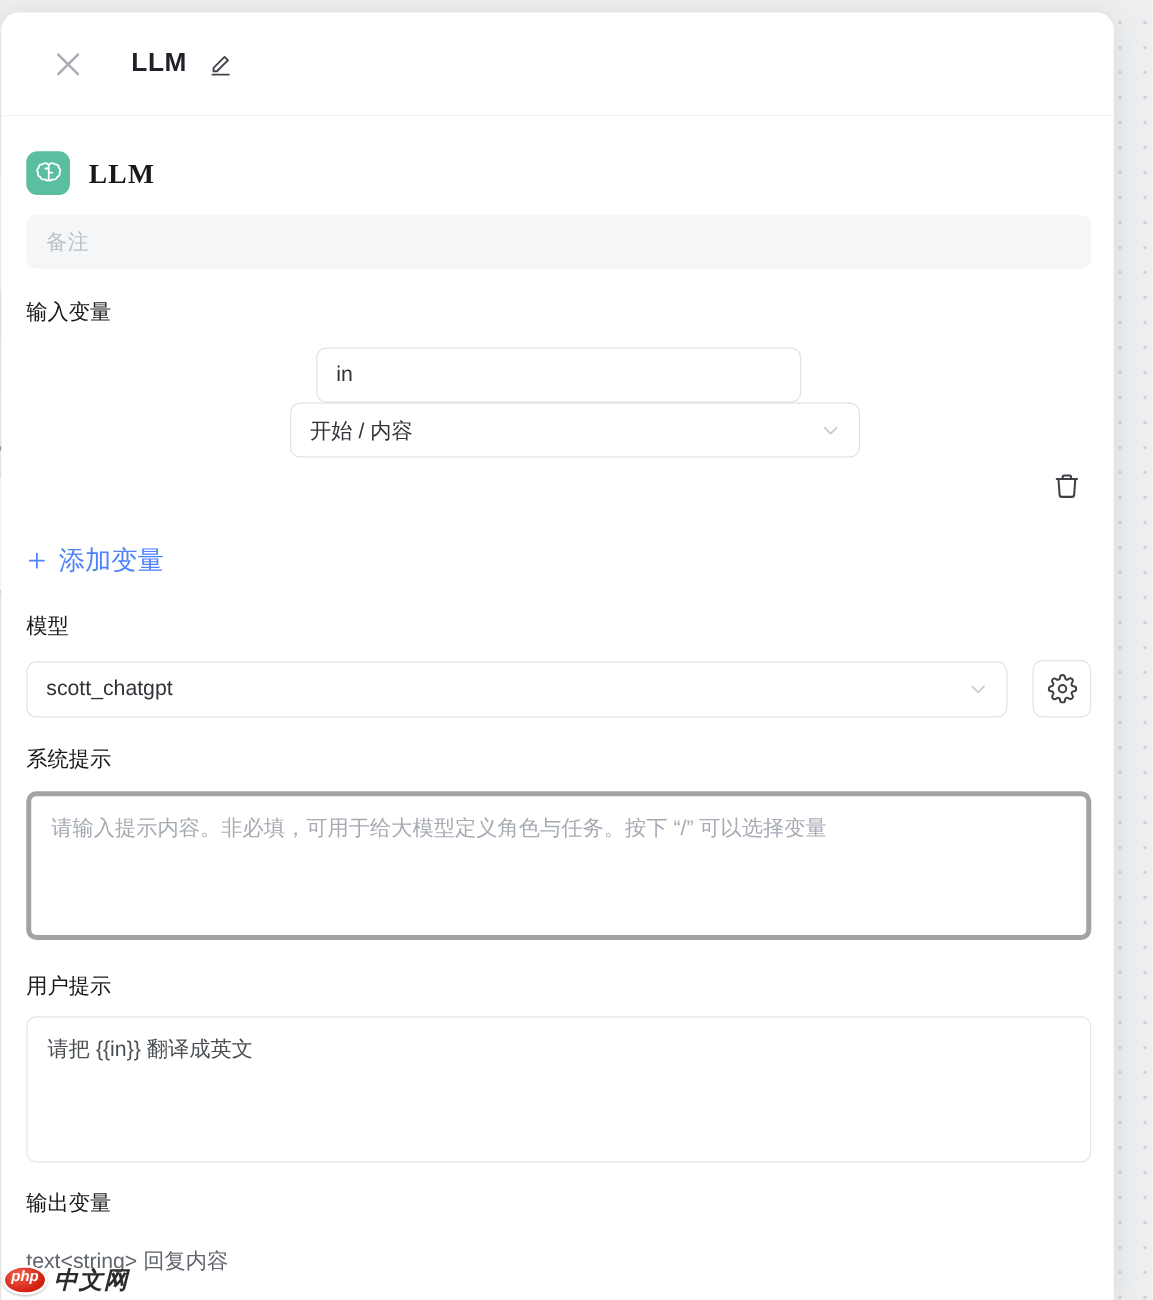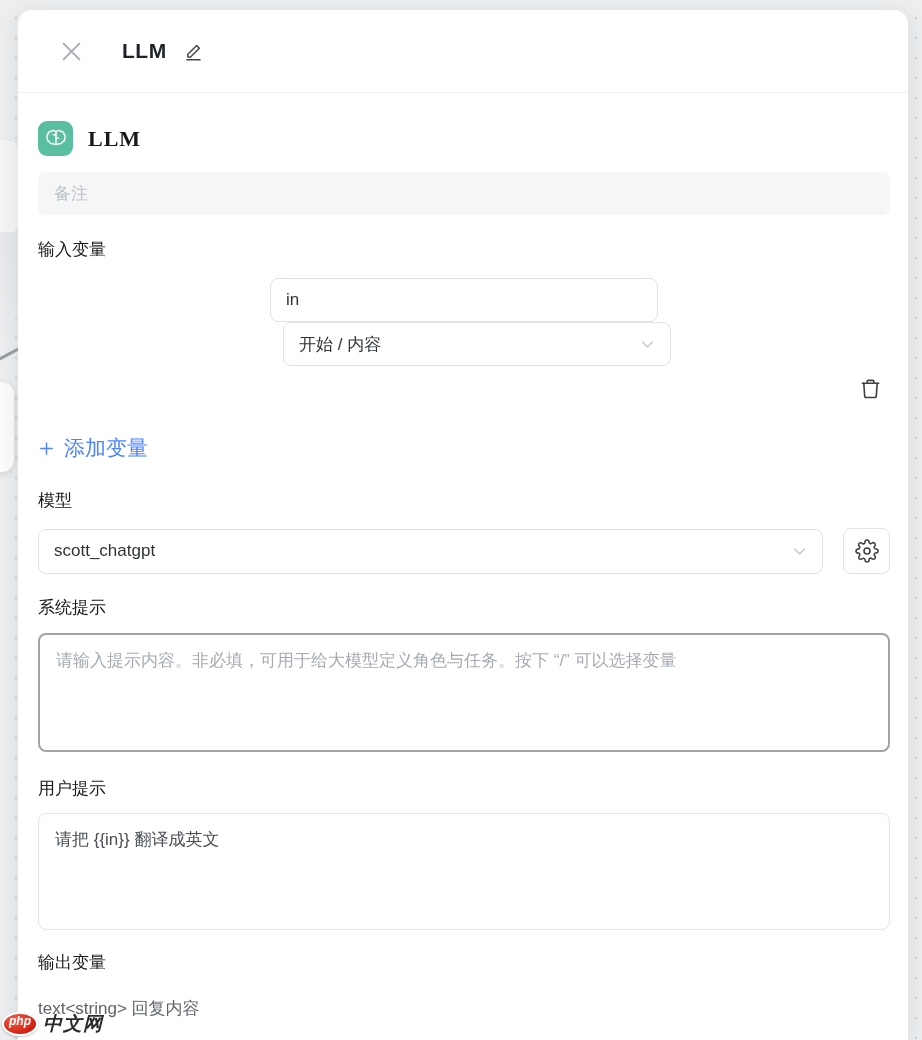--- a/index.html
+++ b/index.html
@@ -13,21 +13,21 @@
     position:relative;
     color:#1f2329;
   }
   
   .bg-card1 { position:absolute; left:-14px; top:140px; width:32px; height:94px; background:#f4f5f7; border-radius:10px; box-shadow:0 2px 6px rgba(0,0,0,.06); }
   .bg-grad  { position:absolute; left:0; top:232px; width:18px; height:110px; background:linear-gradient(#e6e8eb, rgba(236,238,240,0)); }
   .bg-line  { position:absolute; left:-8px; top:352px; width:36px; height:3px; background:#979da4; transform:rotate(-28deg); border-radius:2px; }
   .bg-card2 { position:absolute; left:-16px; top:382px; width:30px; height:90px; background:#fbfcfd; border-radius:12px; box-shadow:0 2px 7px rgba(0,0,0,.13); }
 
   .panel {
-    position:absolute; left:18px; top:10px; width:890px; height:1030px;
+    position:absolute; left:1px; top:10px; width:890px; height:1030px;
     background:#fff; border-radius:14px 14px 0 0;
     box-shadow:0 4px 22px rgba(31,35,41,.10);
   }
   .panel-header {
     height:83px; display:flex; align-items:center;
     padding-left:40px; border-bottom:1px solid #eff1f3;
   }
   .icon-btn { display:inline-flex; align-items:center; justify-content:center; cursor:pointer; background:none; border:none; }
   .close-btn svg { width:27px; height:27px; stroke:#a9adb3; }
   .panel-title { font-size:21px; font-weight:bold; color:#1f2329; margin-left:37px; letter-spacing:.5px; }
@@ -64,37 +64,37 @@
     padding:0 15px; font-size:17px; color:#2f3338; font-family:inherit; outline:none;
   }
   .var-name-input { width:388px; }
   .selectbox {
     height:44px; border:1px solid #dfe2e6; border-radius:8px; background:#fff;
     display:flex; align-items:center; padding:0 13px 0 15px;
     font-size:17px; color:#2f3338; cursor:pointer;
   }
   .selectbox .sel-text { flex:1 1 auto; white-space:nowrap; overflow:hidden; }
   .selectbox svg { width:19px; height:19px; stroke:#c8ccd1; flex:0 0 auto; }
-  .var-src-select { width:388px; margin-left:26px; }
+  .var-src-select { width:456px; margin-left:26px; }
   .trash-btn { margin-left:auto; width:40px; height:44px; }
   .trash-btn svg { width:23px; height:23px; stroke:#3d4145; }
 
   .add-link { display:inline-flex; align-items:center; margin-top:24px; color:#4e83fd; font-size:21px; cursor:pointer; }
   .add-link svg { width:17px; height:17px; stroke:#4e83fd; margin-right:9px; }
 
   .model-row { display:flex; align-items:center; margin-top:16px; }
   .model-select { flex:1 1 auto; height:45px;justify-content:center; }
   .gear-btn { margin-left:20px; width:47px; height:46px; border:1px solid #dfe2e6; border-radius:8px; background:#fff; }
   .gear-btn svg { width:24px; height:24px; stroke:#3d4145; }
 
   textarea {
     display:block; width:100%; border-radius:8px; padding:13px 16px;
     font-size:17px; font-family:inherit; resize:none; outline:none; line-height:1.5;
   }
-  .sys-textarea { margin-top:14px; height:119px; border:2px solid #a3a3a3; color:#2f3338; }
+  .sys-textarea { margin-top:14px; height:119px; border:4px solid #a3a3a3; color:#2f3338; }
   .sys-textarea::placeholder { color:#a6abb3; }
   .user-textarea { margin-top:13px; height:117px; border:1px solid #e3e5e8; color:#4a4f54; }
 
   .history-row { display:flex; align-items:center; margin-top:30px; font-size:17px; color:#17181a; }
   .history-input { width:178px; height:46px; margin:0 37px 0 17px; }
 
   .output-value { margin-top:23px; font-size:17px; color:#5f646a; }
 
   .watermark { position:absolute; left:2px; top:1011px; display:flex; align-items:center; z-index:5; }
   .wm-badge {

